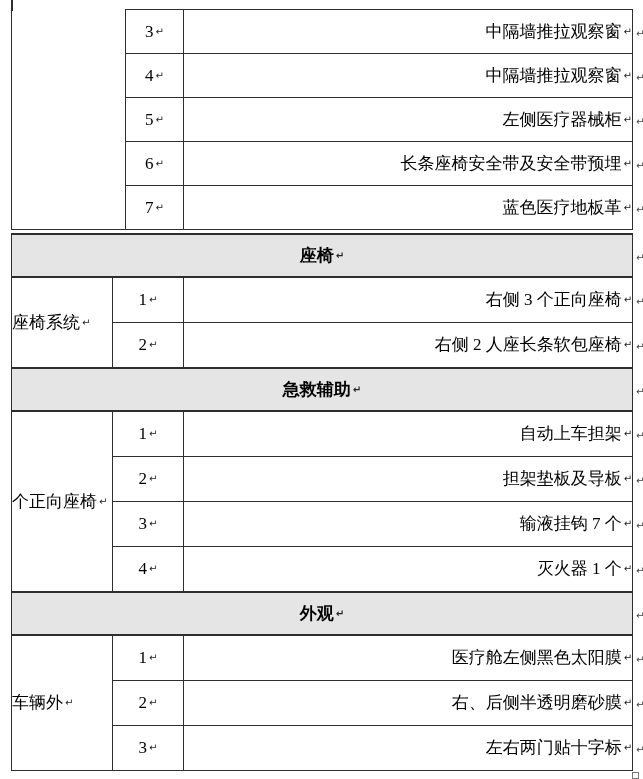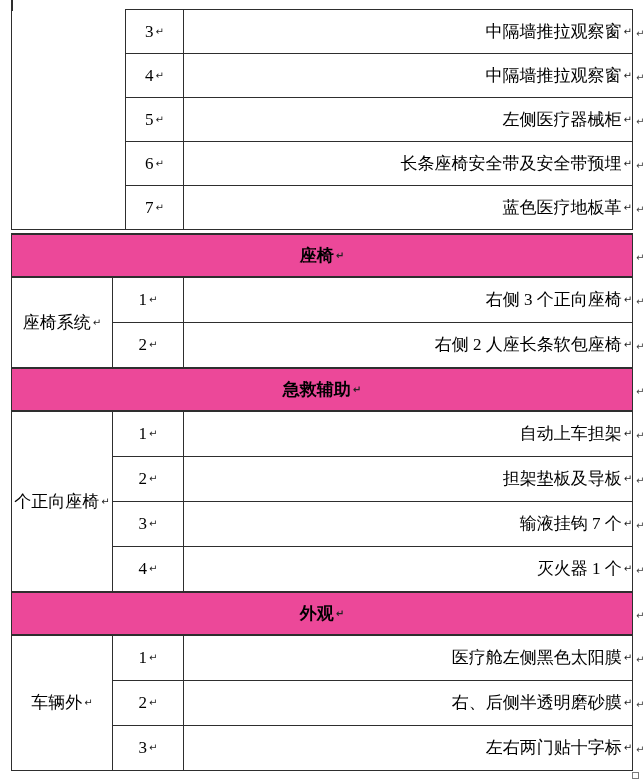--- a/index.html
+++ b/index.html
@@ -8,22 +8,22 @@
   .lbe{position:absolute;left:11px;top:0;width:2px;height:11px;background:#2e2e2e;}
   table.tbl{border-collapse:collapse;table-layout:fixed;position:absolute;left:11px;}
   #tbl-top{top:9px;width:632px;}
   #tbl-main{top:233px;width:632px;}
   td{border:1.6px solid #2e2e2e;padding:0;vertical-align:middle;font-size:17px;line-height:1.15;}
   #tbl-top td{height:43px;}
   #tbl-main td.num, #tbl-main td.desc, #tbl-main td.glabel{height:44px;}
   td.empty{border-top:none;}
   td.num{text-align:center;}
   td.desc{text-align:right;padding-left:6px;}
-  td.glabel{text-align:center;}
-  td.head{height:41px;background:#ec4899;text-align:center;font-weight:bold;
+  td.glabel{}
+  td.head{height:41px;background:#e5e5e5;text-align:center;font-weight:bold;
           border-top-width:2px;border-bottom-width:2px;}
   td.gutter{border:none;background:transparent;text-align:left;padding-left:3px;}
   .pm{font-size:10px;color:#222;margin-left:2px;position:relative;top:-2px;
       font-family:"DejaVu Sans",sans-serif;}
   .rem{font-size:10px;color:#444;font-family:"DejaVu Sans",sans-serif;}
   .rh{position:absolute;left:632px;top:772px;width:5px;height:5px;
       border:1px solid #7a7a7a;background:#fff;}
 </style>
 </head>
 <body>

